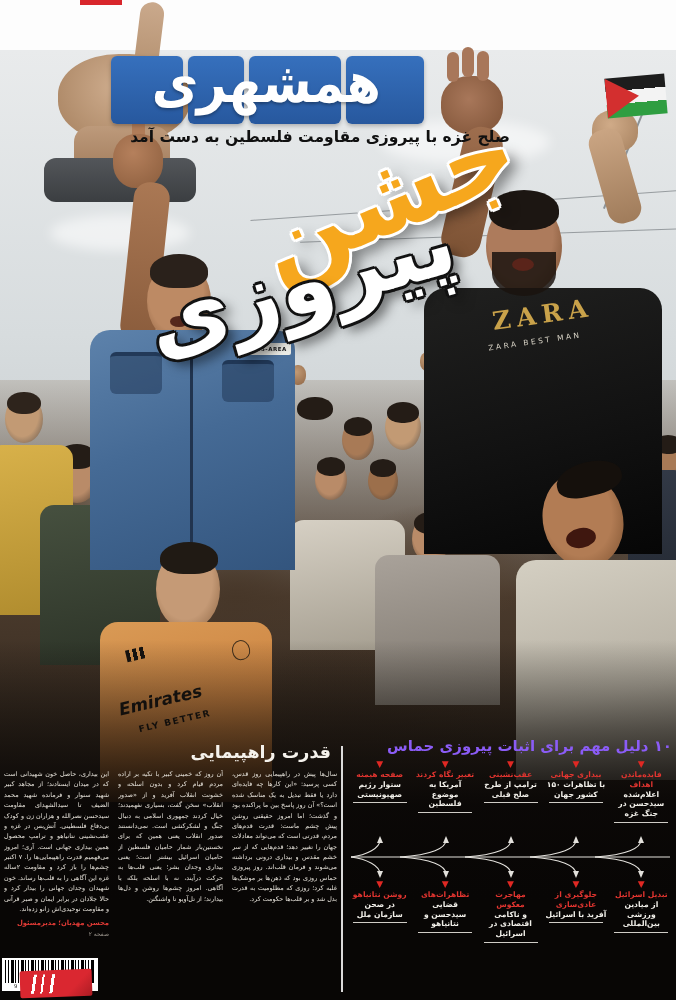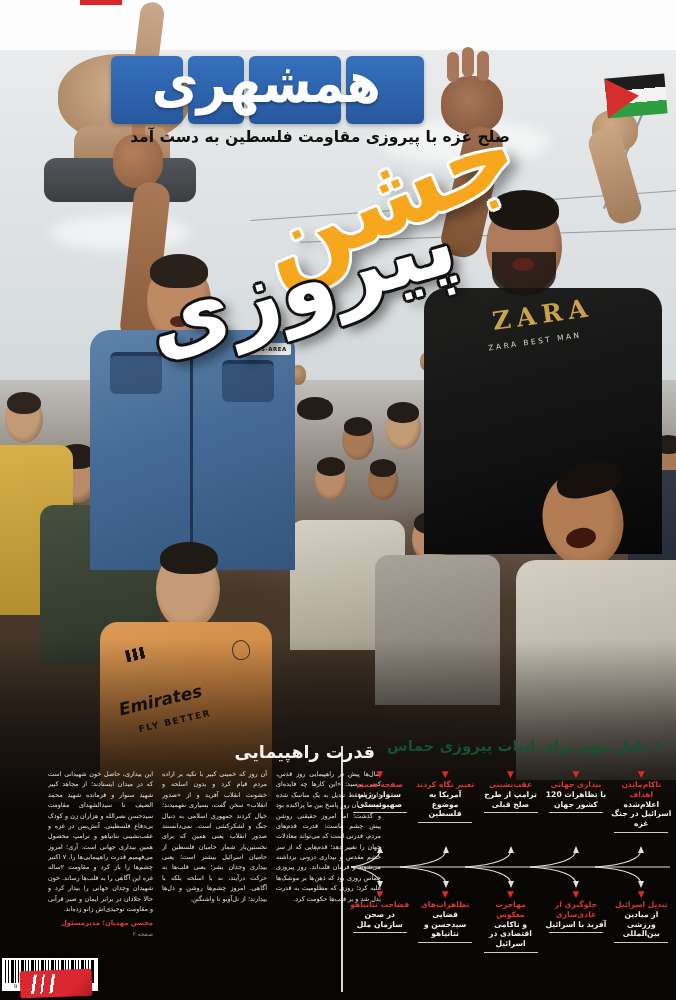--- a/index.html
+++ b/index.html
@@ -136,33 +136,33 @@
          transform:rotate(-16deg);direction:rtl;
          text-shadow:-3px 0 0 #121212,3px 0 0 #121212,0 -3px 0 #121212,0 3px 0 #121212,
                      -2px -2px 0 #121212,2px -2px 0 #121212,-2px 2px 0 #121212,2px 2px 0 #121212,
                      6px 8px 12px rgba(0,0,0,.5);}
 
   
   .fade{left:0;top:640px;width:676px;height:360px;z-index:5;
         background:linear-gradient(180deg,rgba(10,8,6,0) 0,rgba(10,8,6,.55) 90px,rgba(8,6,5,.93) 165px,#080605 260px);}
 
   
-  .article{left:4px;top:742px;width:333px;z-index:7;direction:rtl;margin-left:44px;}
+  .article{left:4px;top:742px;width:333px;z-index:7;direction:rtl;}
   .article-title{text-align:right;padding-right:6px;color:#f5f2ec;font-size:17.5px;font-weight:bold;margin-bottom:7px;}
   .article-cols{display:grid;grid-template-columns:repeat(3,1fr);gap:0 9px;direction:rtl;}
   .col-text{display:block;max-height:146px;overflow:hidden;color:#e6e2da;font-size:6.4px;line-height:1.62;
             text-align:justify;text-align-last:right;}
   .byline{display:block;color:#e23b36;font-size:6.8px;font-weight:bold;margin-top:5px;}
   .pageref{display:block;color:#9a948c;font-size:6px;margin-top:3px;}
 
   .vdivider{left:341px;top:746px;width:1.5px;height:246px;background:rgba(255,255,255,.85);z-index:7;}
 
   
   .reasons{left:349px;top:737px;width:323px;z-index:7;direction:rtl;}
-  .reasons-title{text-align:right;padding-left:2px;color:#14532d;font-size:15px;font-weight:bold;margin-bottom:15px;}
+  .reasons-title{text-align:right;padding-left:2px;color:#8b5cf6;font-size:15px;font-weight:bold;margin-bottom:5px;}
   .rrow{display:grid;grid-template-columns:repeat(5,1fr);gap:0 4px;direction:rtl;height:74px;overflow:hidden;}
   .reason{text-align:center;}
   .tri{display:block;color:#e02823;font-size:9px;line-height:1.1;}
   .hl{display:block;color:#e23530;font-size:7.6px;font-weight:bold;line-height:1.3;}
   .rest{display:block;color:#f1efe9;font-size:7.6px;font-weight:bold;line-height:1.3;}
   .uline{width:88%;margin:3px auto 0;border-bottom:1px solid #cfccc6;}
   .fishbone{display:block;width:323px;height:46px;}
 
   
   .barcode{left:2px;top:958px;width:90px;background:#fff;padding:2px 3px;z-index:8;}
@@ -305,28 +305,28 @@
     </div>
   </div>
 
   <div class="abs vdivider"></div>
 
   <div class="abs reasons">
     <div class="reasons-title">۱۰ دلیل مهم برای اثبات پیروزی حماس</div>
     <div class="rrow">
       <div class="reason">
           <span class="tri">▼</span>
-          <span class="hl">ناکام‌ماندن اهداف</span>
-          <span class="rest">اعلام‌شده اسرائیل در جنگ غزه</span>
+          <span class="hl">فایده‌ماندن اهداف</span>
+          <span class="rest">اعلام‌شده سیدحسن در جنگ غزه</span>
           <div class="uline"></div>
         </div>
       <div class="reason">
           <span class="tri">▼</span>
           <span class="hl">بیداری جهانی</span>
-          <span class="rest">با تظاهرات 120 کشور جهان</span>
+          <span class="rest">با تظاهرات ۱۵۰ کشور جهان</span>
           <div class="uline"></div>
         </div>
       <div class="reason">
           <span class="tri">▼</span>
           <span class="hl">عقب‌نشینی</span>
           <span class="rest">ترامپ از طرح صلح قبلی</span>
           <div class="uline"></div>
         </div>
       <div class="reason">
           <span class="tri">▼</span>
@@ -388,21 +388,21 @@
           <div class="uline"></div>
         </div>
       <div class="reason">
           <span class="tri">▼</span>
           <span class="hl">تظاهرات‌های</span>
           <span class="rest">قضایی سیدحسن و نتانیاهو</span>
           <div class="uline"></div>
         </div>
       <div class="reason">
           <span class="tri">▼</span>
-          <span class="hl">فضاحت نتانیاهو</span>
+          <span class="hl">روشن نتانیاهو</span>
           <span class="rest">در صحن سازمان ملل</span>
           <div class="uline"></div>
         </div>
     </div>
   </div>
 
   <div class="abs barcode">
     <div class="bars"></div>
     <div class="digits">9 771735 638006</div>
   </div>

